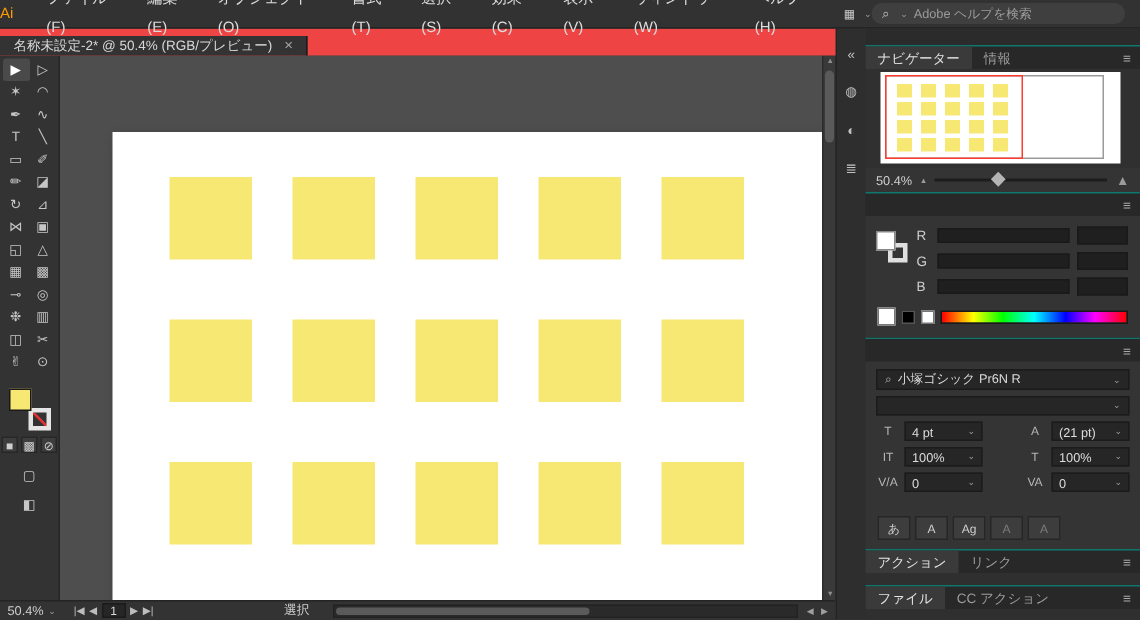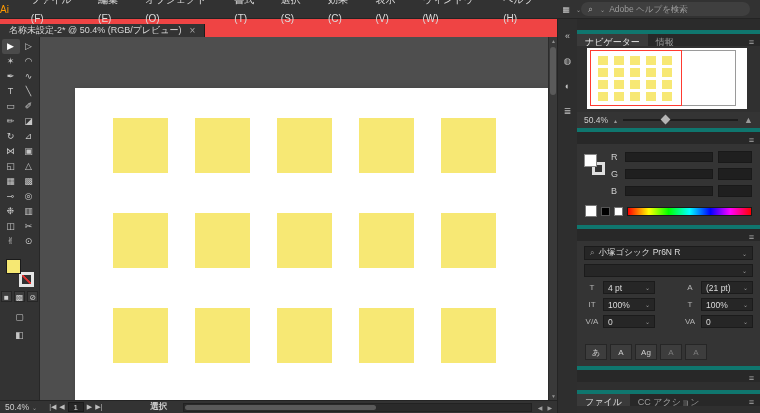--- a/index.html
+++ b/index.html
@@ -50,33 +50,33 @@
   .varrow.up { top:0; } .varrow.down { bottom:0; }
   .vthumb { position:absolute; left:1px; top:10px; width:6px; height:48px; background:#5a5a5a; border-radius:3px; }
 
   
   .statusbar { position:absolute; left:0; bottom:0; width:557px; height:13px; background:#333333; border-top:1px solid #242424; display:flex; align-items:center; font-size:8.5px; color:#cfcfcf; z-index:5; }
   .zoom { padding-left:5px; }
   .chev { font-size:6px; color:#9f9f9f; margin-left:3px; }
   .abnav { display:flex; align-items:center; gap:3px; margin-left:12px; font-size:7px; color:#bdbdbd; }
   .abbtn { cursor:default; }
   .abnum { width:16px; height:10px; background:#262626; border:1px solid #1b1b1b; font-size:8px; color:#d8d8d8; text-align:center; line-height:9px; }
-  .toolname { margin-left:48px; color:#d0d0d0;font-weight:bold; }
+  .toolname { margin-left:87px; color:#d0d0d0; }
   .hscroll { flex:1; height:9px; margin:0 6px 0 16px; background:#2a2a2a; border:1px solid #222; position:relative; }
   .hthumb { position:absolute; left:1px; top:1px; height:5px; width:55%; background:#5a5a5a; border-radius:3px; }
   .endarrows { display:flex; gap:5px; padding-right:5px; font-size:6px; color:#9f9f9f; }
 
   
   .right-dock { position:absolute; top:19px; left:557px; width:20px; bottom:0; background:#2e2e2e; border-left:1px solid #242424; display:flex; flex-direction:column; align-items:center; padding-top:12px; gap:15px; }
   .dock-icon { font-size:9px; color:#c2c2c2; }
 
   
   .panels { position:absolute; top:19px; left:577px; width:183px; bottom:0; background:#2b2b2b; display:flex; flex-direction:column; }
   .panel-gap { height:11px; }
-  .ptabs { height:16px; background:#282828; display:flex; align-items:stretch; font-size:9px; color:#9c9c9c; border-top:4px solid #0f766e; flex:none; }
+  .ptabs { height:16px; background:#282828; display:flex; align-items:stretch; font-size:9px; color:#9c9c9c; border-top:1px solid #0f766e; flex:none; }
   .ptab-list { display:flex; }
   .ptab { padding:0 8px; line-height:16px; white-space:nowrap; }
   .ptab-list .ptab:first-child { background:#3a3a3a; color:#e3e3e3; }
   .pmenu { margin-left:auto; padding-right:6px; line-height:16px; font-size:9px; color:#a8a8a8; }
 
   
   .nav-thumb-area { height:66px; background:#303030; position:relative; flex:none; }
   .nav-thumb { position:absolute; left:10px; top:2px; width:160px; height:61px; background:#ffffff; }
   .nav-artboard { position:absolute; left:3px; top:2px; width:146px; height:56px; border:1px solid #9a9a9a; }
   .mini-grid { position:absolute; left:11px; top:8px; display:grid; grid-template-columns:repeat(5,10px); grid-auto-rows:9px; column-gap:6px; row-gap:3px; }
@@ -429,20 +429,25 @@
 
       <div class="gs-btn">あ</div>
           <div class="gs-btn">A</div>
           <div class="gs-btn">Ag</div>
           <div class="gs-btn">A</div>
           <div class="gs-btn">A</div>
         </div>
     </div>
 
     <div class="ptabs">
+      <div class="ptab-list">
+
+      <div class="ptab">アクション</div>
+          <div class="ptab">リンク</div>
+        </div>
       <span class="pmenu">≡</span>
     </div>
     <div class="panel-fill-sm"></div>
 
     <div class="ptabs">
       <div class="ptab-list">
 
       <div class="ptab">ファイル</div>
           <div class="ptab">CC アクション</div>
         </div>

